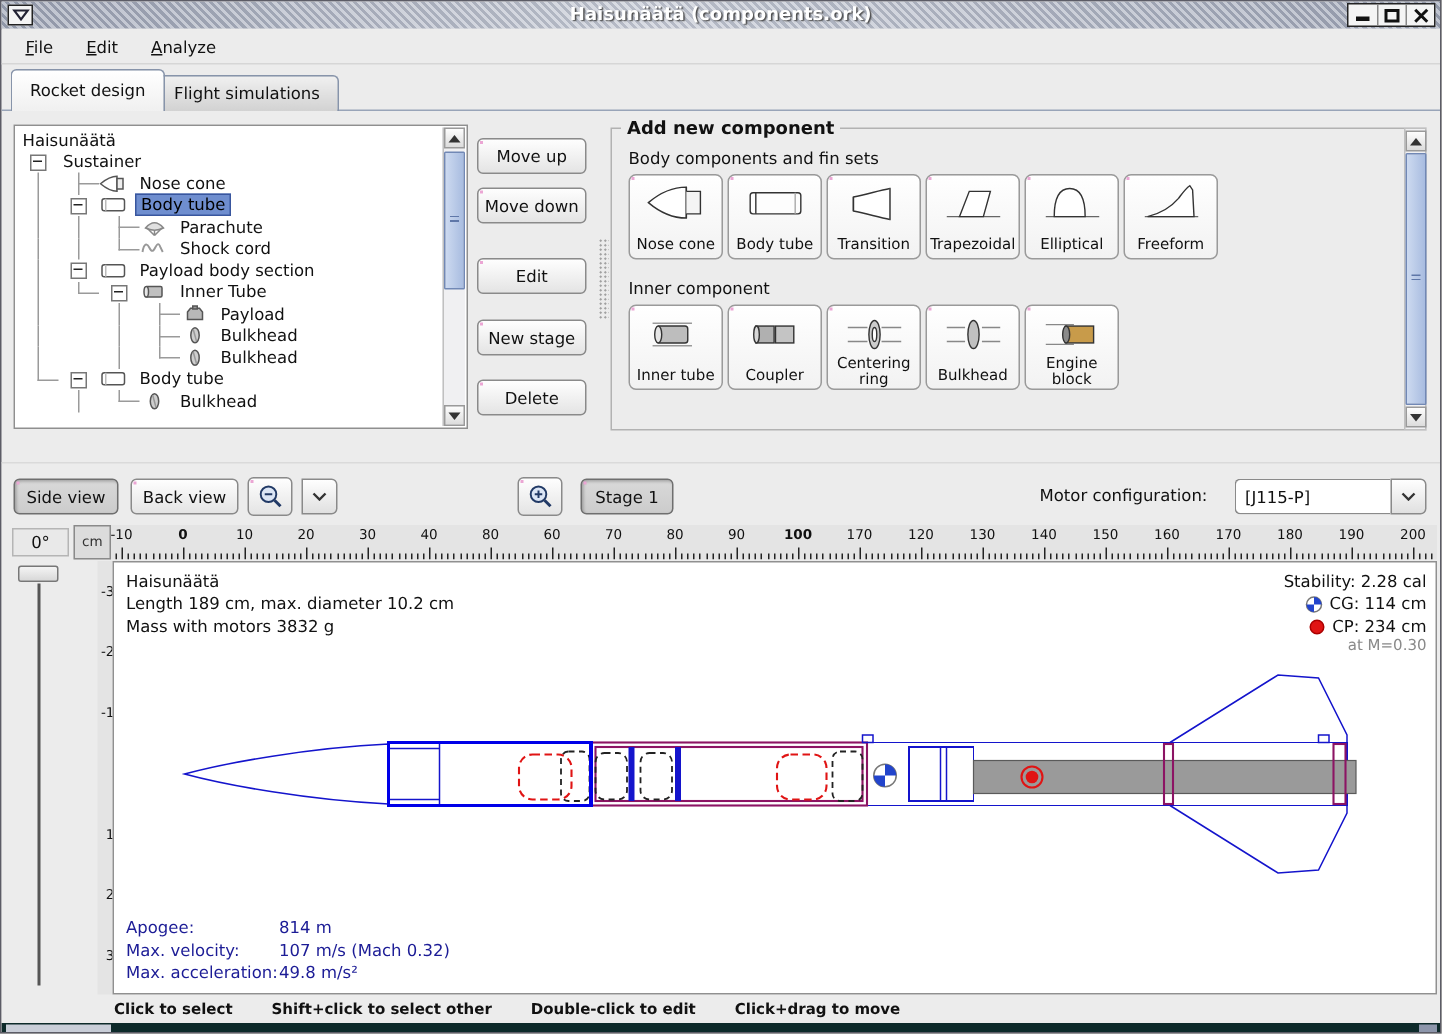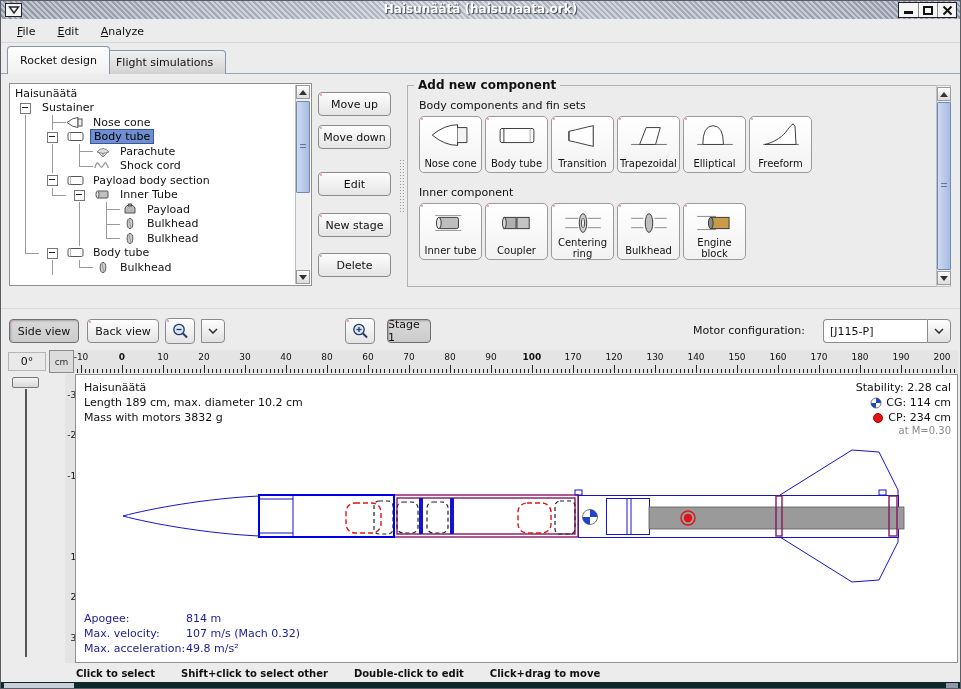--- a/index.html
+++ b/index.html
@@ -126,21 +126,21 @@
 <body>
 
 <div class="screen">
 
   <div class="titlebar">
     <div class="winmenu-btn">
       <svg width="12" height="10" viewBox="0 0 12 10">
         <path d="M1.5 2 H10.5 L6 8 Z" fill="none" stroke="#223" stroke-width="1.4"></path>
       </svg>
     </div>
-    <span class="title-text">Haisunäätä (haisunaata.ork)</span>
+    <span class="title-text">Haisunäätä (components.ork)</span>
     <div class="winctrls">
       <div class="winbtn">
           <div class="g-min"></div>
         </div>
       <div class="winbtn">
           <div class="g-max"></div>
         </div>
       <div class="winbtn">
         <svg width="11" height="11" viewBox="0 0 11 11">
           <path d="M1.5 1.5 L9.5 9.5 M9.5 1.5 L1.5 9.5" stroke="#111" stroke-width="2"></path>
@@ -470,21 +470,21 @@
       </div>
     </div>
     <div class="pbtn" style="left:344px;top:9px;width:30px;height:26px;">
       <svg width="19" height="19" viewBox="0 0 19 19">
         <circle cx="8" cy="7.5" r="5.2" fill="#dbe5f5" stroke="#223a66" stroke-width="1.3"></circle>
         <line x1="12" y1="11.5" x2="16" y2="15.5" stroke="#223a66" stroke-width="2"></line>
         <line x1="5.5" y1="7.5" x2="10.5" y2="7.5" stroke="#223a66" stroke-width="1.3"></line>
         <line x1="8" y1="5" x2="8" y2="10" stroke="#223a66" stroke-width="1.3"></line>
       </svg>
     </div>
-    <div class="pbtn pressed" style="left:386px;top:10px;width:44px;">
+    <div class="pbtn pressed" style="left:386px;top:10px;width:62px;">
         <span>Stage 1</span>
       </div>
     <span class="toolbar-label" style="left:692px;">Motor configuration:</span>
     <div class="combo" style="left:822px;top:10px;width:128px;">
       <div class="combo-field">[J115-P]</div>
       <div class="combo-arrow">
         <svg width="10" height="6" viewBox="0 0 10 6">
             <path d="M1 1 L5 5 L9 1" fill="none" stroke="#333" stroke-width="1.6"></path>
           </svg>
       </div>

